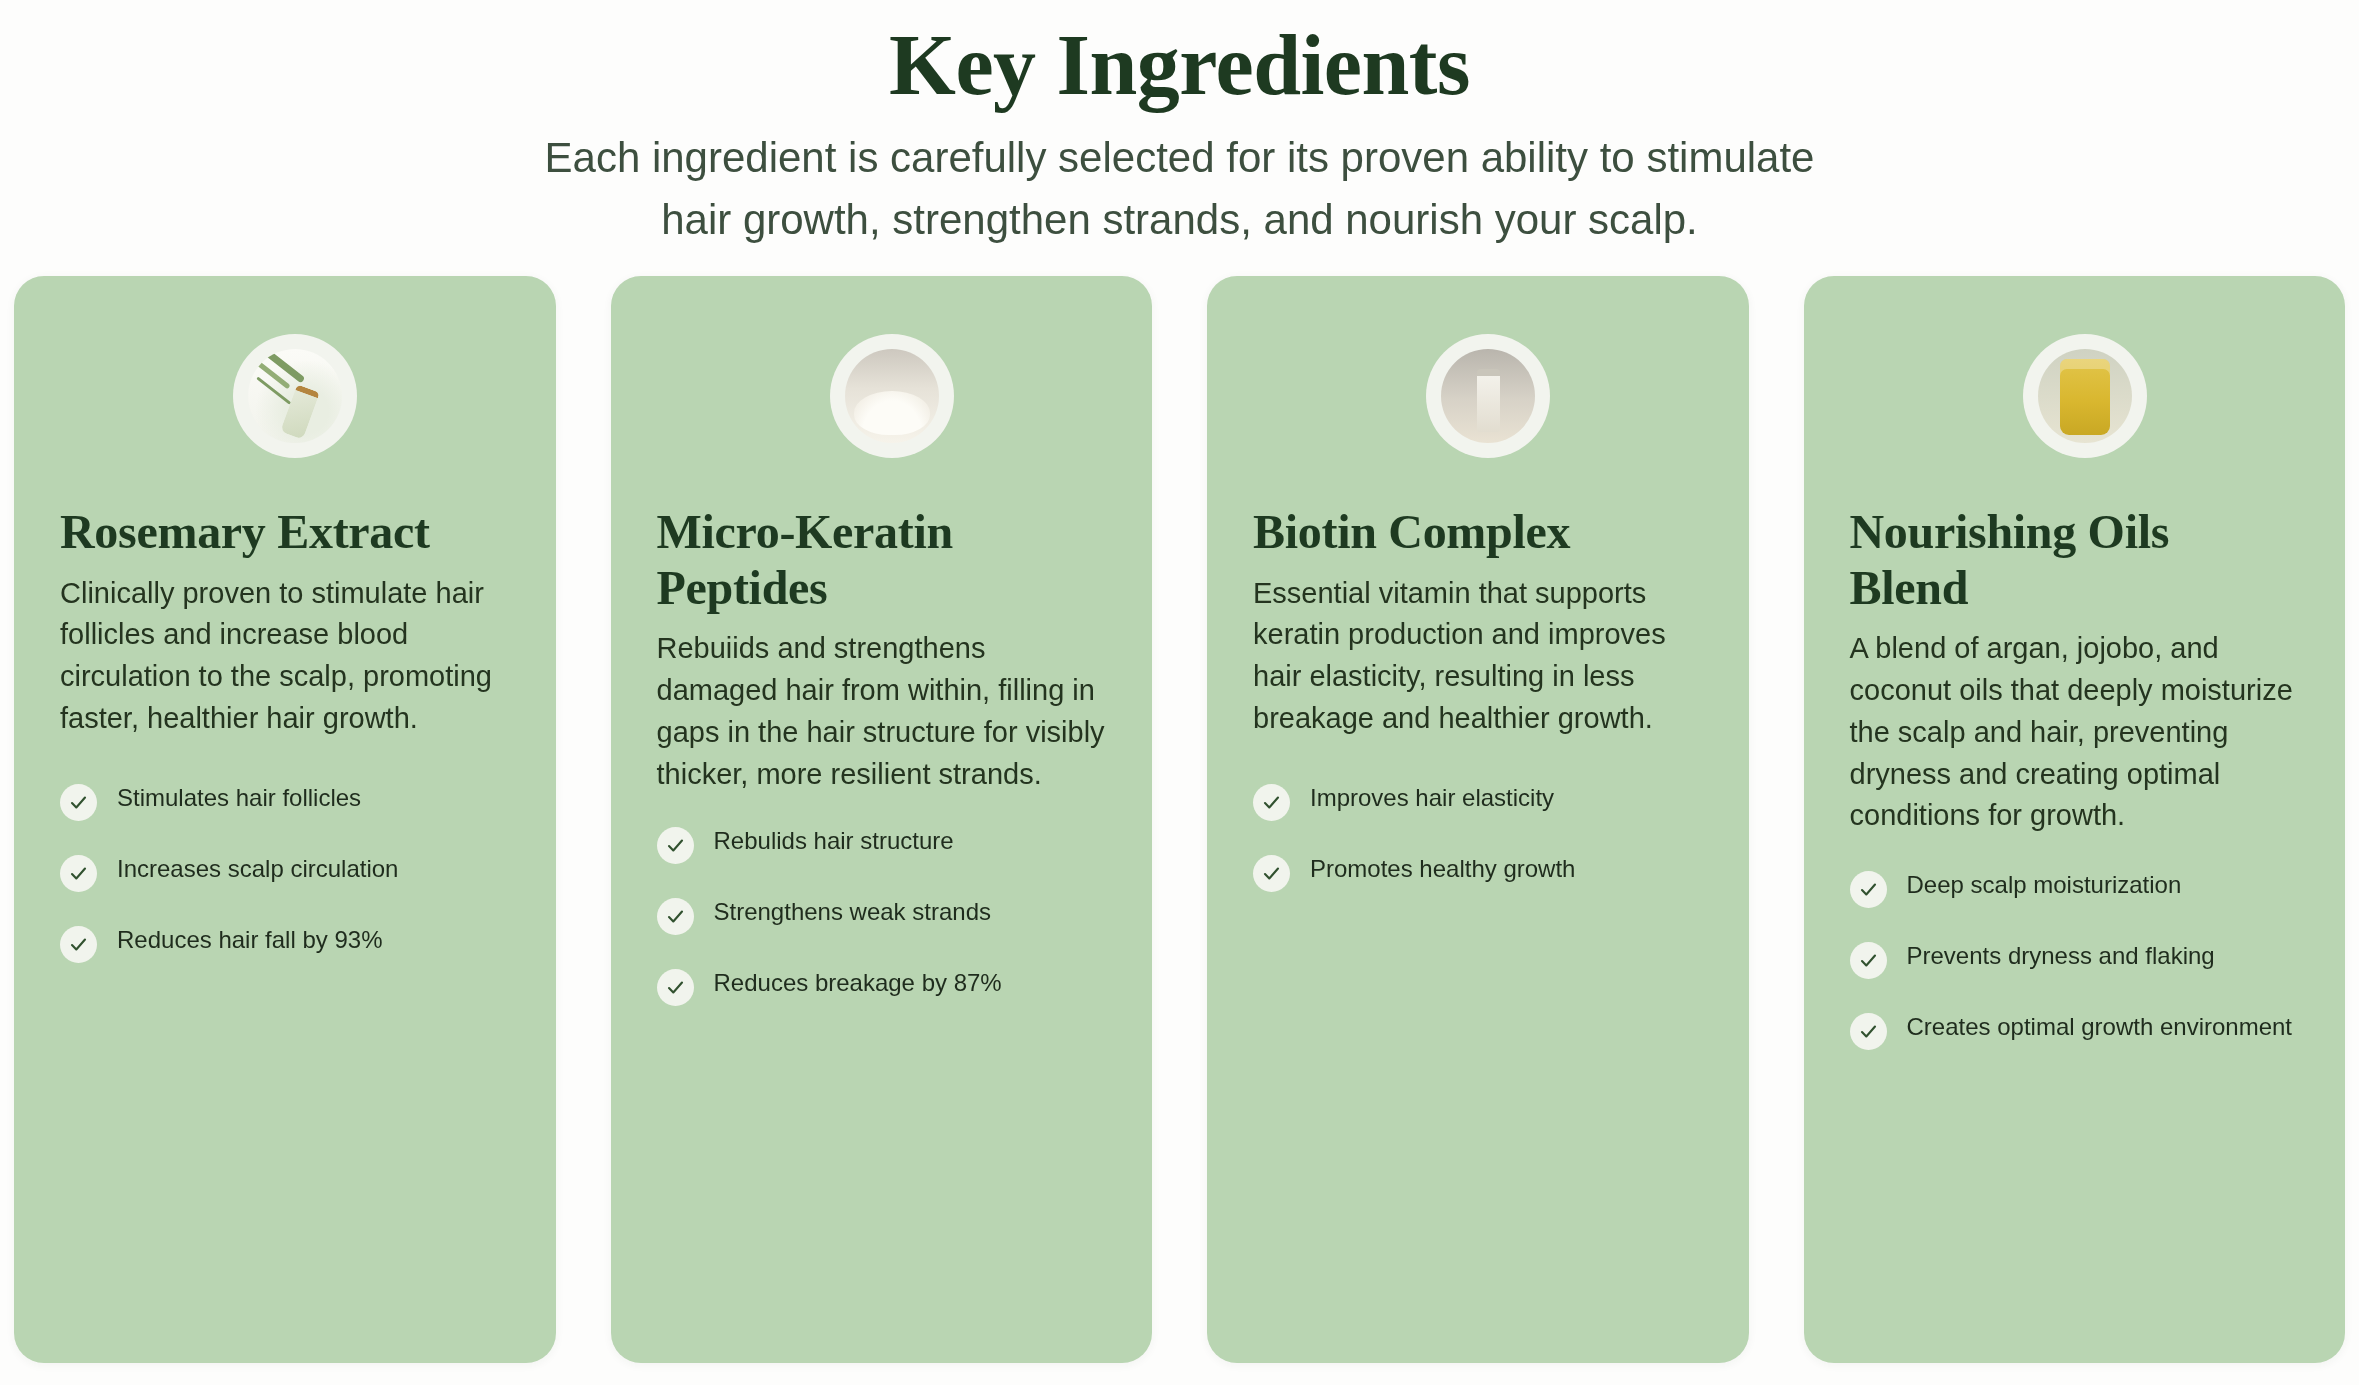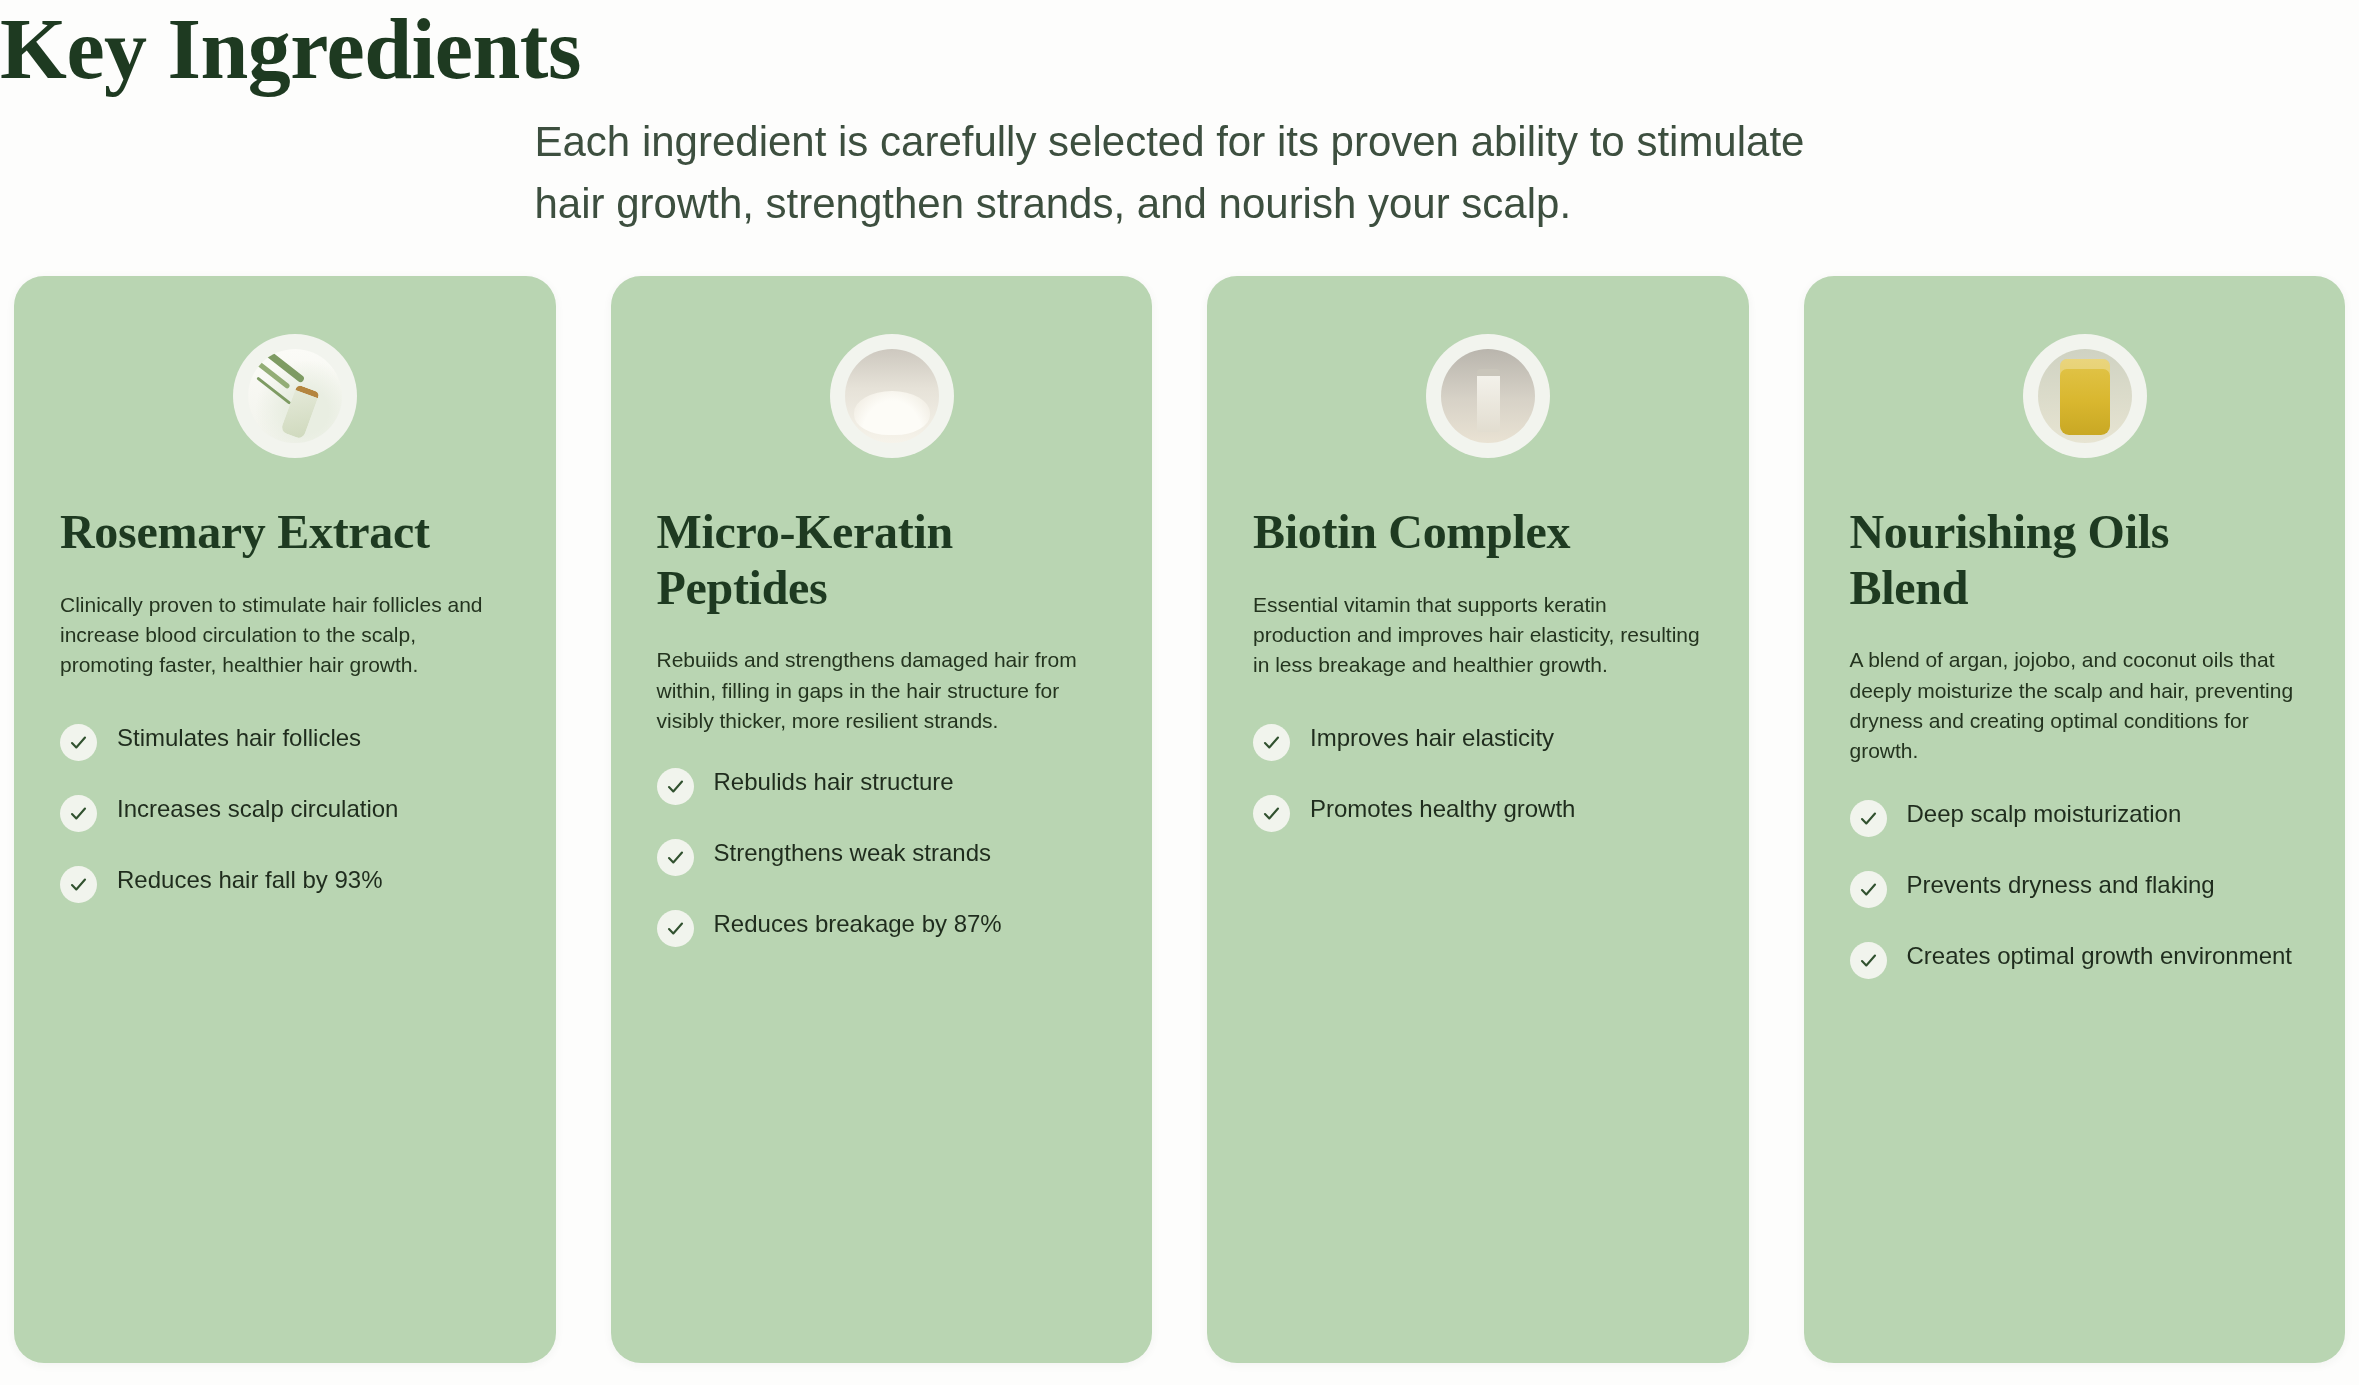--- a/index.html
+++ b/index.html
@@ -18,22 +18,22 @@
 
   .page {
     position: relative;
     width: 2359px;
     height: 1385px;
     background: #fdfdfc;
   }
 
   
   .header {
-    padding-top: 4px;
-    text-align: left;
+    padding-top: 20px;
+    text-align: center;
   }
 
   .page-title {
     font-family: "Liberation Serif", serif;
     font-weight: 700;
     font-size: 86px;
     line-height: 1.06;
     letter-spacing: -0.5px;
     color: #1e3a21;
   }
@@ -158,23 +158,23 @@
     margin-top: 46px;
     font-family: "Liberation Serif", serif;
     font-weight: 700;
     font-size: 48px;
     line-height: 1.16;
     color: #1e3a21;
     letter-spacing: -0.3px;
   }
 
   .card-desc {
-    margin-top: 30px;
+    margin-top: 13px;
     font-family: "Liberation Sans", sans-serif;
-    font-size: 21px;
+    font-size: 29px;
     line-height: 1.44;
     color: #24341f;
     font-weight: 400;
   }
 
   .benefits {
     margin-top: 42px;
     list-style: none;
   }
 

